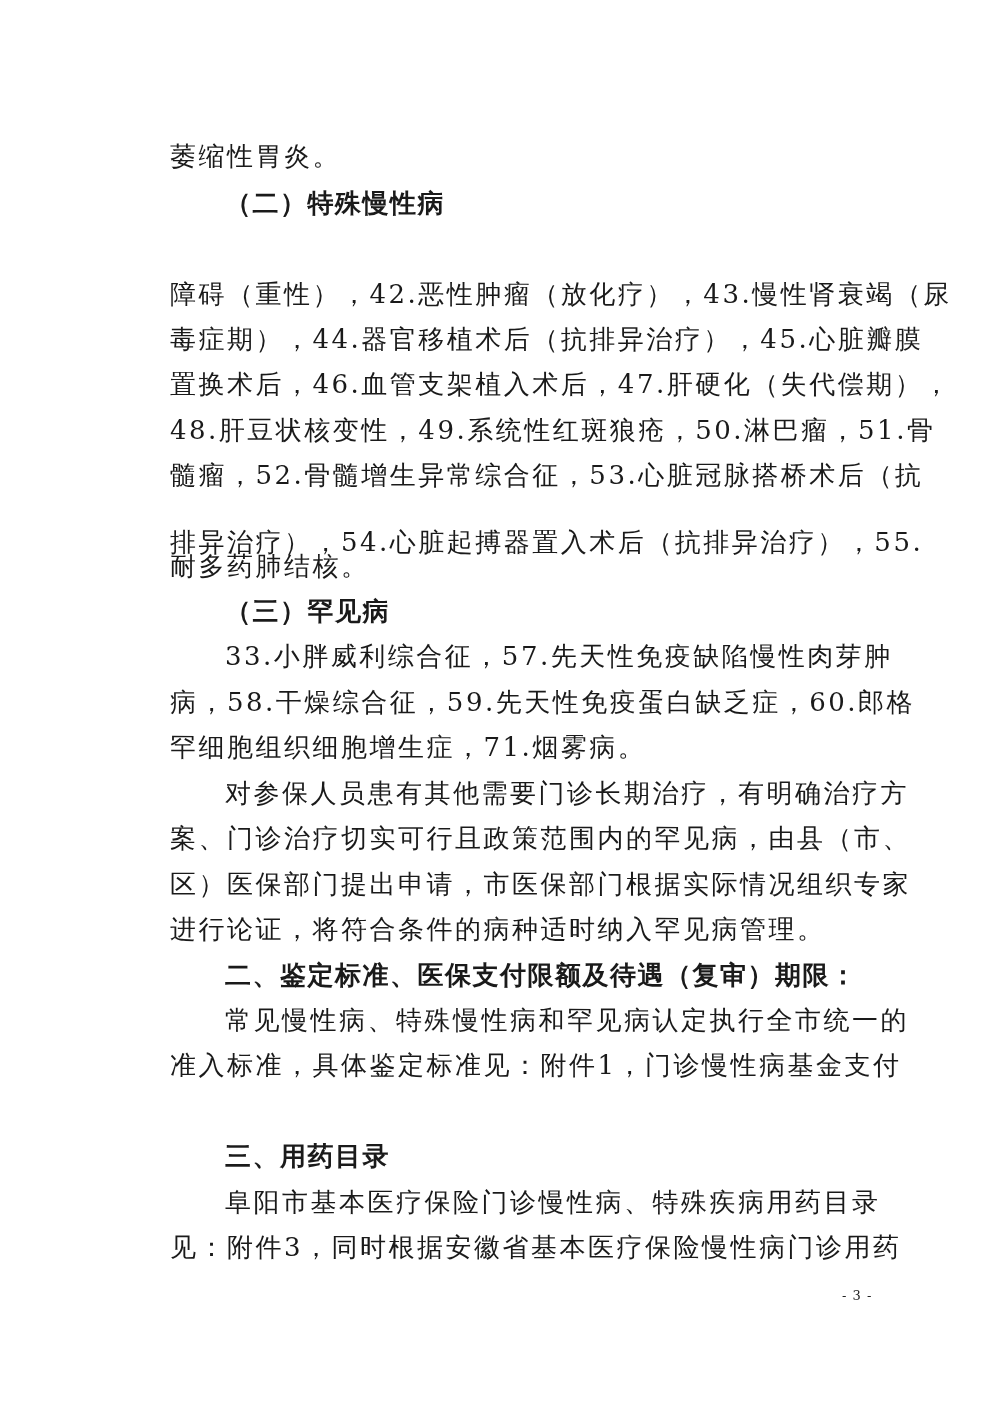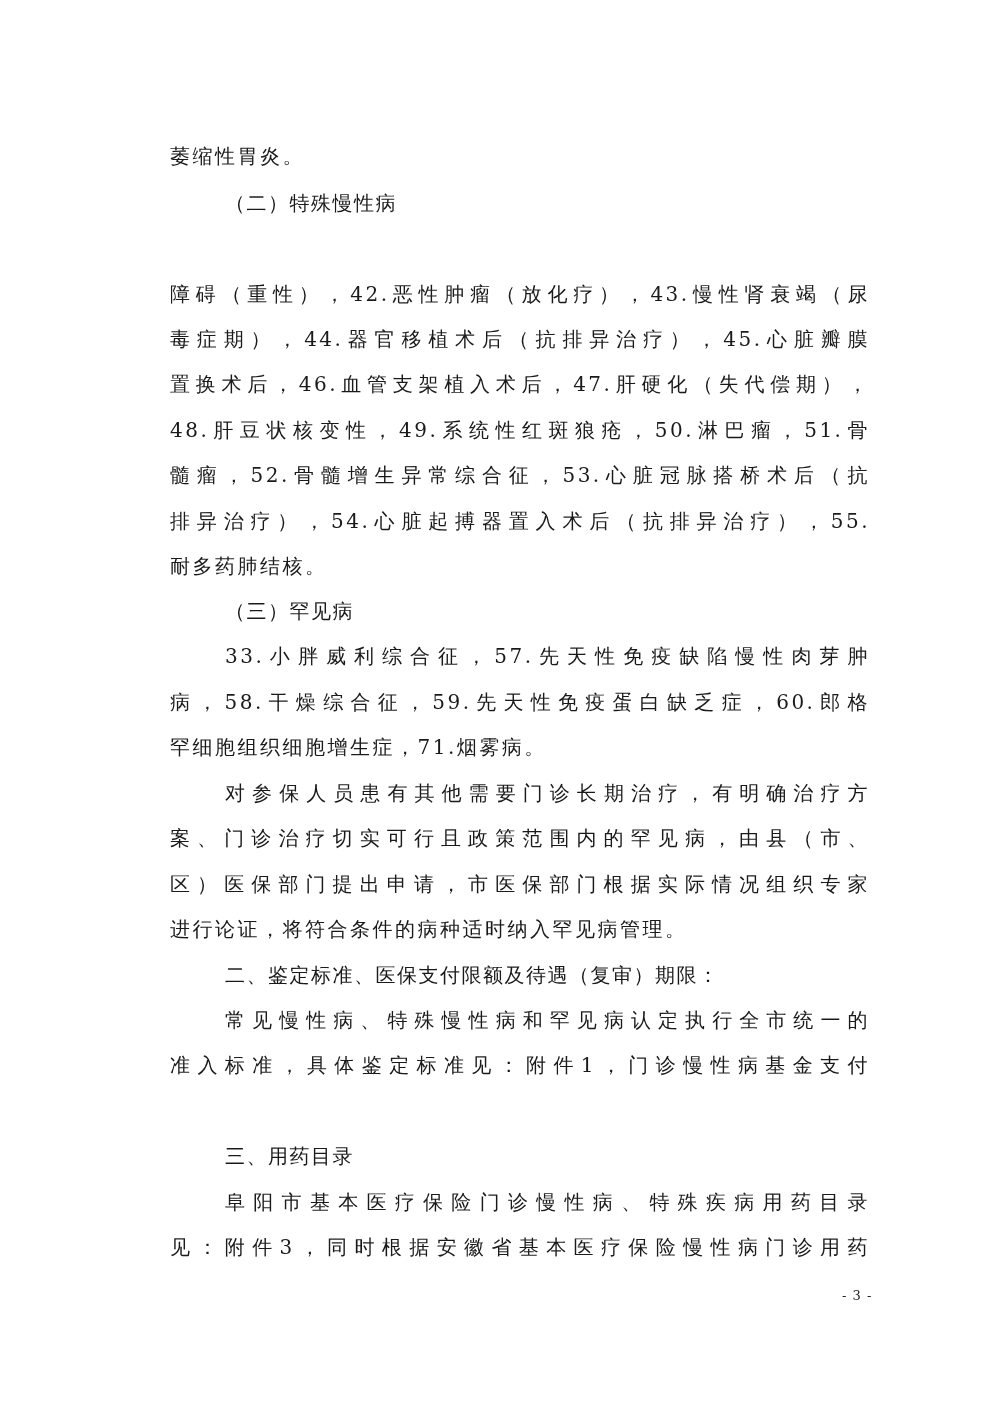--- a/index.html
+++ b/index.html
@@ -18,38 +18,38 @@
     .page {
       position: absolute;
       left: 0; top: 0;
       width: 1000px;
       height: 1414px;
     }
     .line {
       position: absolute;
       left: 170px;
       width: 700px;
-      font-size: 20px;
+      font-size: 26px;
       line-height: 36px;
       height: 36px;
       white-space: nowrap;
       letter-spacing: 2.5px;
       text-align: justify;
       text-align-last: justify;
     }
     .line.last {
       text-align-last: left;
     }
     .line.indent {
       left: 225px;
       width: 645px;
     }
     .heading {
       font-family: "DejaVu Sans", "Liberation Sans", sans-serif;
-      font-weight: normal;
+      font-weight: bold;
       letter-spacing: 1.5px;
       text-align-last: left;
     }
     .page-number {
       position: absolute;
       left: 842px;
       top: 1288px;
       font-size: 13px;
       font-family: "DejaVu Serif", "Liberation Serif", serif;
       color: #222;
@@ -62,21 +62,21 @@
 <div class="page">
   <div class="line last" style="top:138px">萎缩性胃炎。</div>
 
   <div class="line indent heading" style="top:185px">（二）特殊慢性病</div>
 
   <div class="line" style="top:276px">障碍（重性），42.恶性肿瘤（放化疗），43.慢性肾衰竭（尿</div>
   <div class="line" style="top:321px">毒症期），44.器官移植术后（抗排异治疗），45.心脏瓣膜</div>
   <div class="line" style="top:366px">置换术后，46.血管支架植入术后，47.肝硬化（失代偿期），</div>
   <div class="line" style="top:412px">48.肝豆状核变性，49.系统性红斑狼疮，50.淋巴瘤，51.骨</div>
   <div class="line" style="top:457px">髓瘤，52.骨髓增生异常综合征，53.心脏冠脉搭桥术后（抗</div>
-  <div class="line" style="top:503px">排异治疗），54.心脏起搏器置入术后（抗排异治疗），55.</div>
+  <div class="line" style="top:524px">排异治疗），54.心脏起搏器置入术后（抗排异治疗），55.</div>
   <div class="line indent heading" style="top:593px">（三）罕见病</div>
 
   <div class="line last" style="top:548px">耐多药肺结核。</div>
 
   <div class="line indent" style="top:638px">33.小胖威利综合征，57.先天性免疫缺陷慢性肉芽肿</div>
   <div class="line" style="top:684px">病，58.干燥综合征，59.先天性免疫蛋白缺乏症，60.郎格</div>
   <div class="line last" style="top:729px">罕细胞组织细胞增生症，71.烟雾病。</div>
 
   <div class="line indent" style="top:775px">对参保人员患有其他需要门诊长期治疗，有明确治疗方</div>
   <div class="line" style="top:866px">区）医保部门提出申请，市医保部门根据实际情况组织专家</div>

